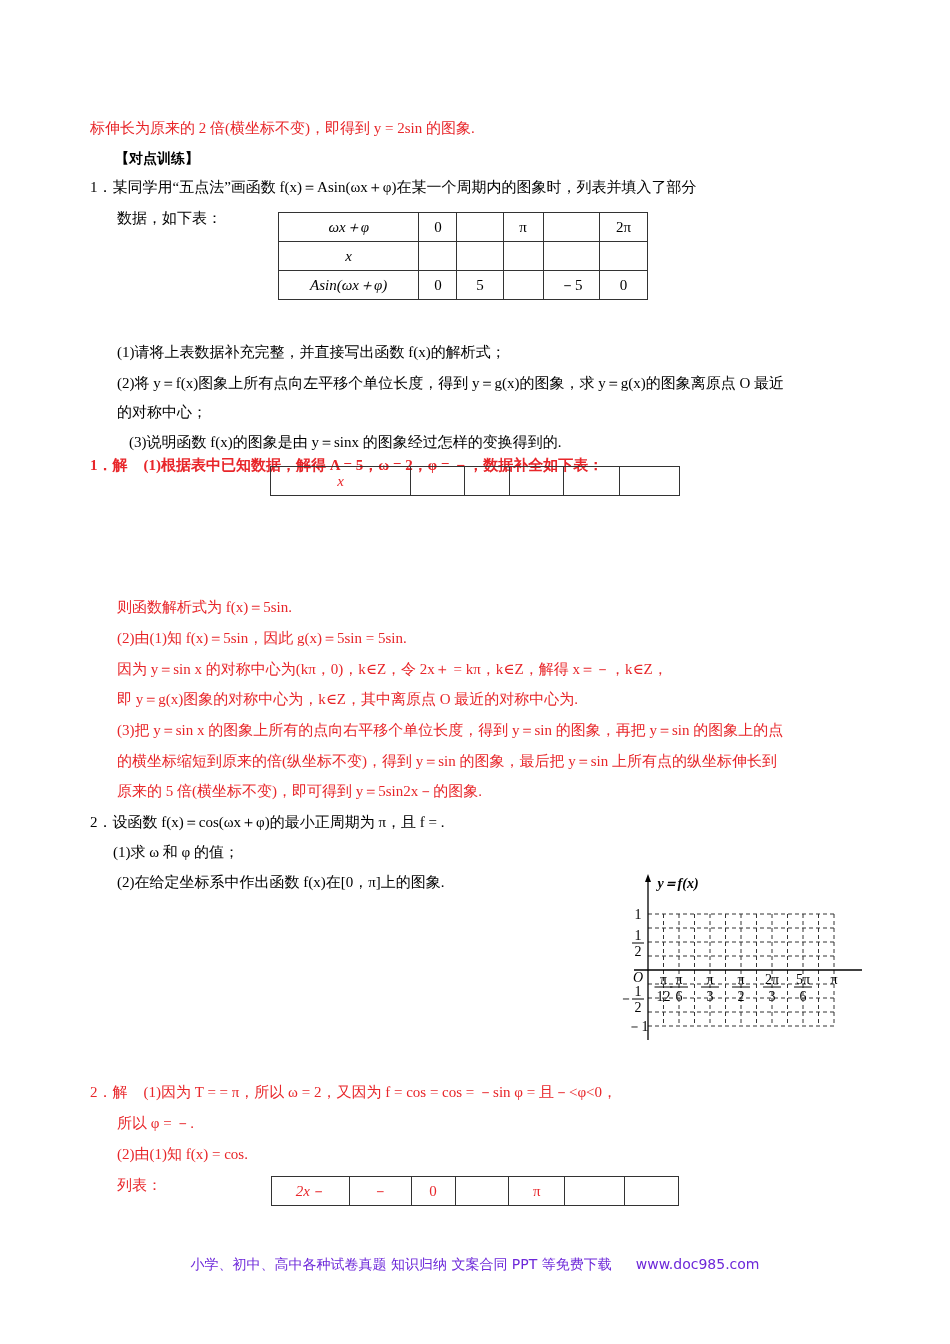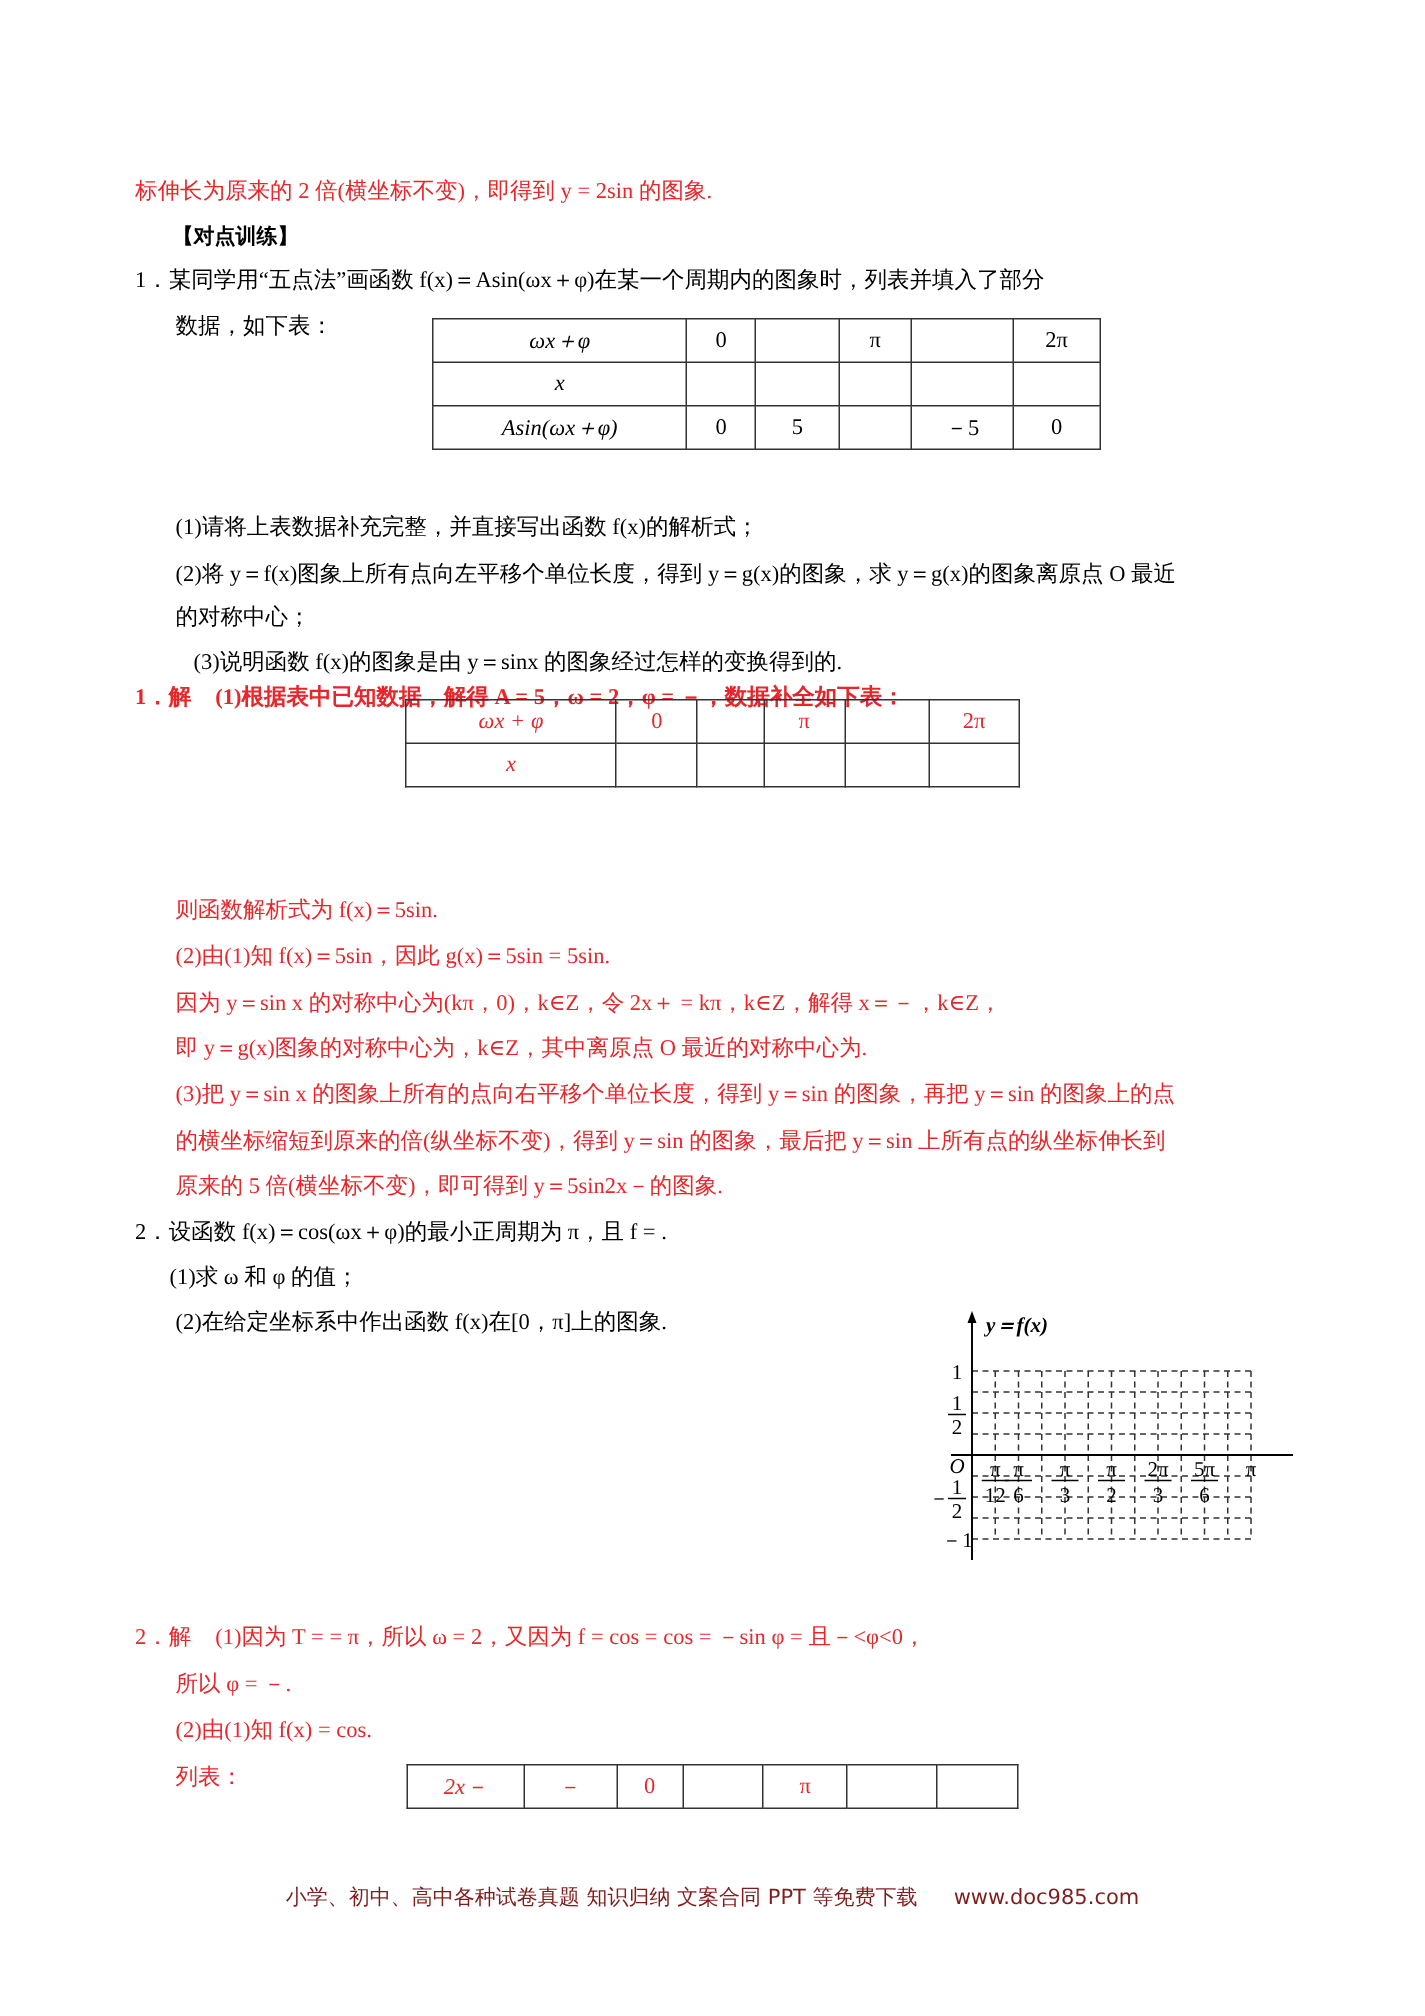--- a/index.html
+++ b/index.html
@@ -5,38 +5,38 @@
   html, body { margin: 0; padding: 0; background: #ffffff; }
   body { width: 950px; height: 1344px; position: relative; overflow: hidden;
          font-family: "Liberation Serif", "DejaVu Serif", serif; color: #000; }
   .line { position: absolute; font-size: 15px; white-space: nowrap; line-height: 20px; margin-top: 24px; }
   .red { color: #e8262a; }
   .bold { font-weight: bold; }
   table.grid { position: absolute; border-collapse: collapse; font-size: 15px; }
   table.grid td { border: 1px solid #333; text-align: center; height: 28px; padding: 0; }
   table.red td { color: #e8262a; }
   .footer { position: absolute; left: 0; width: 950px; top: 1256px; text-align: center;
-            font-family: "DejaVu Sans", sans-serif; font-size: 14px; color: #7f1d1d; }
+            font-family: "DejaVu Sans", sans-serif; font-size: 14px; color: #6d28d9; }
   .footer .url { margin-left: 24px; }
   svg text { font-family: "Liberation Serif", serif; }
 </style>
 </head>
 <body>
 
 <div class="line red" style="left:90px; top:94px;">标伸长为原来的 2 倍(横坐标不变)，即得到 y = 2sin 的图象.</div>
 
 <div class="line bold" style="left:115px; top:124px; font-family:'DejaVu Sans',sans-serif; font-size:14px;">【对点训练】</div>
 
 <div>
   <div class="line" style="left:90px; top:153px;">
     <span>1．</span><span>某同学用“五点法”画函数 f(x)＝Asin(ωx＋φ)在某一个周期内的图象时，列表并填入了部分</span>
   </div>
   <div class="line" style="left:117px; top:184px;">数据，如下表：</div>
 
-  <table class="grid" id="q1-table" style="left:288px; top:212px; width:446px;">
+  <table class="grid" id="q1-table" style="left:278px; top:212px; width:370px;">
     <colgroup>
         <col style="width:140px">
         <col style="width:38px">
         <col style="width:46px">
         <col style="width:40px">
         <col style="width:56px">
         <col style="width:48px">
       </colgroup>
     <tbody>
         <tr>
@@ -80,28 +80,20 @@
   <table class="grid red" id="a1-table" style="left:270px; top:466px; width:410px;">
     <colgroup>
         <col style="width:140px">
         <col style="width:54px">
         <col style="width:44px">
         <col style="width:54px">
         <col style="width:56px">
         <col style="width:60px">
       </colgroup>
     <tbody>
-        <tr>
-          <td style="font-style: italic;">ωx + φ</td>
-          <td>0</td>
-          <td></td>
-          <td>π</td>
-          <td></td>
-          <td>2π</td>
-        </tr>
         <tr>
           <td style="font-style: italic;">x</td>
           <td></td>
           <td></td>
           <td></td>
           <td></td>
           <td></td>
         </tr>
       </tbody>
   </table>

